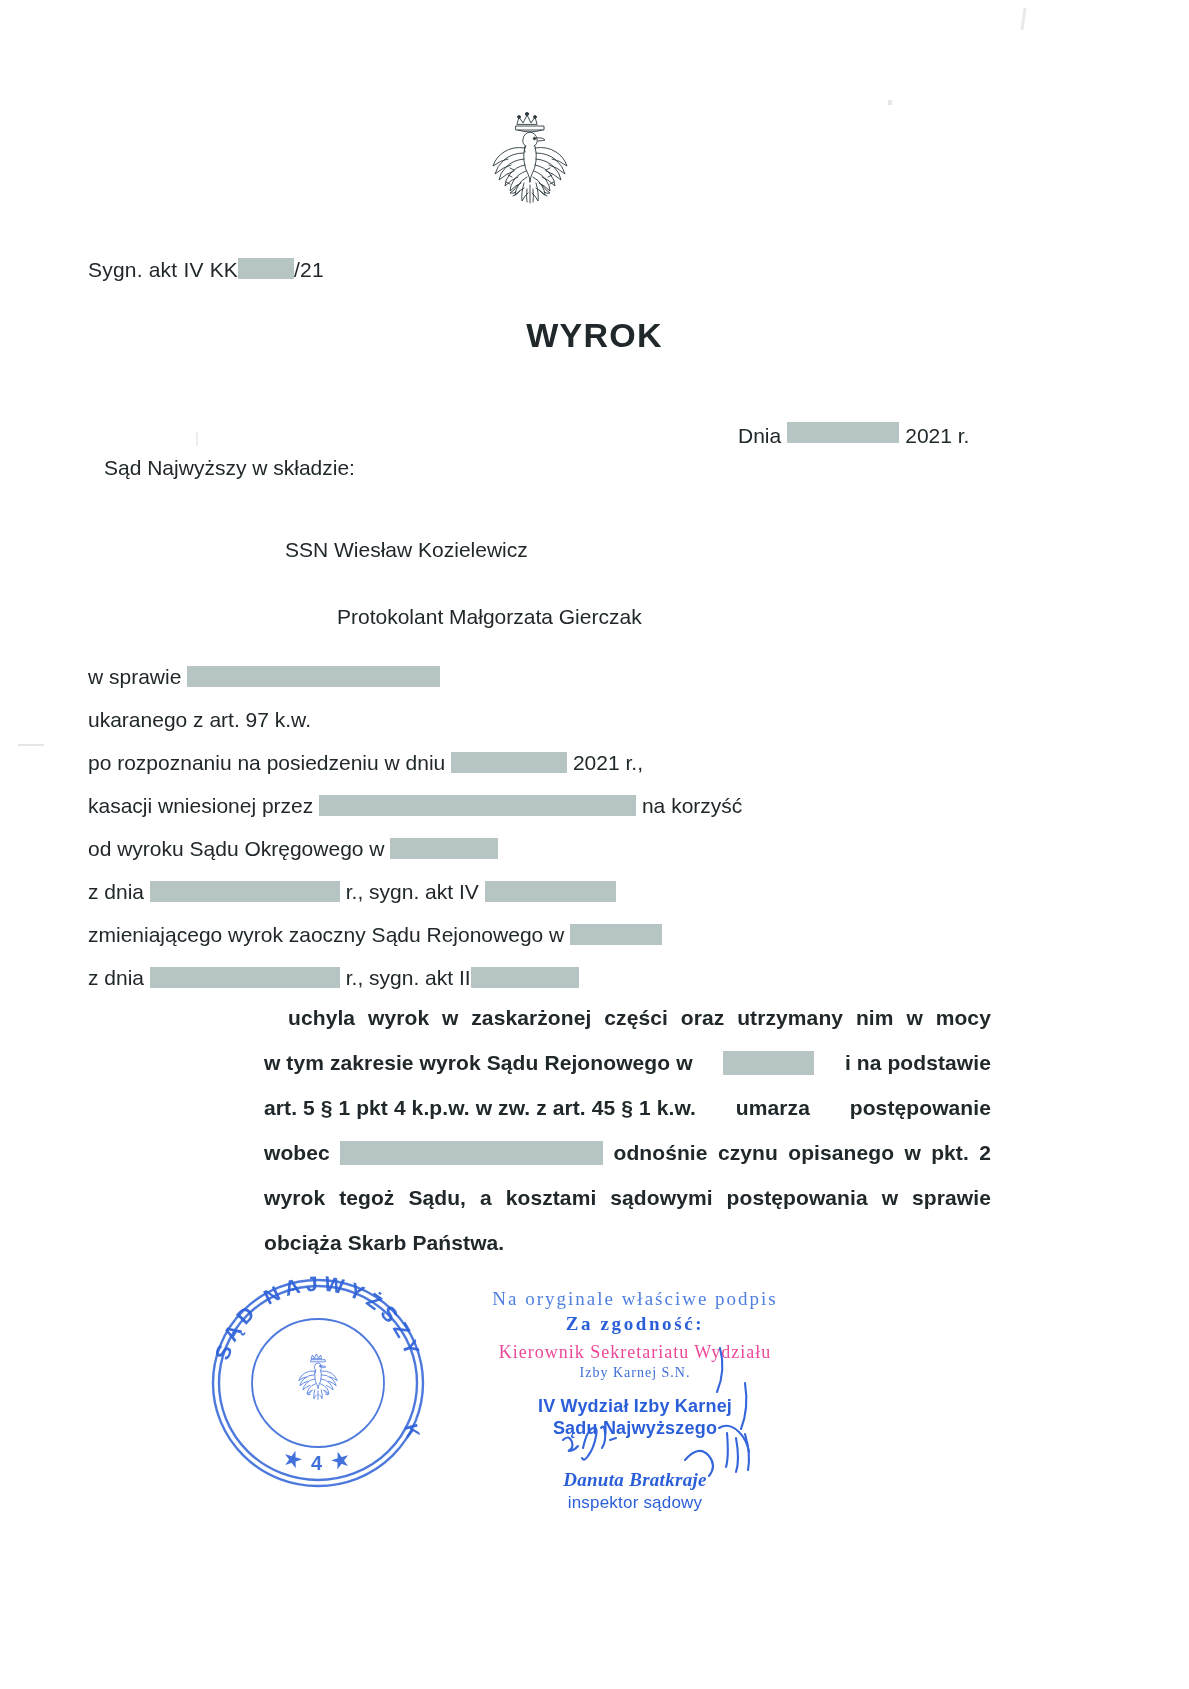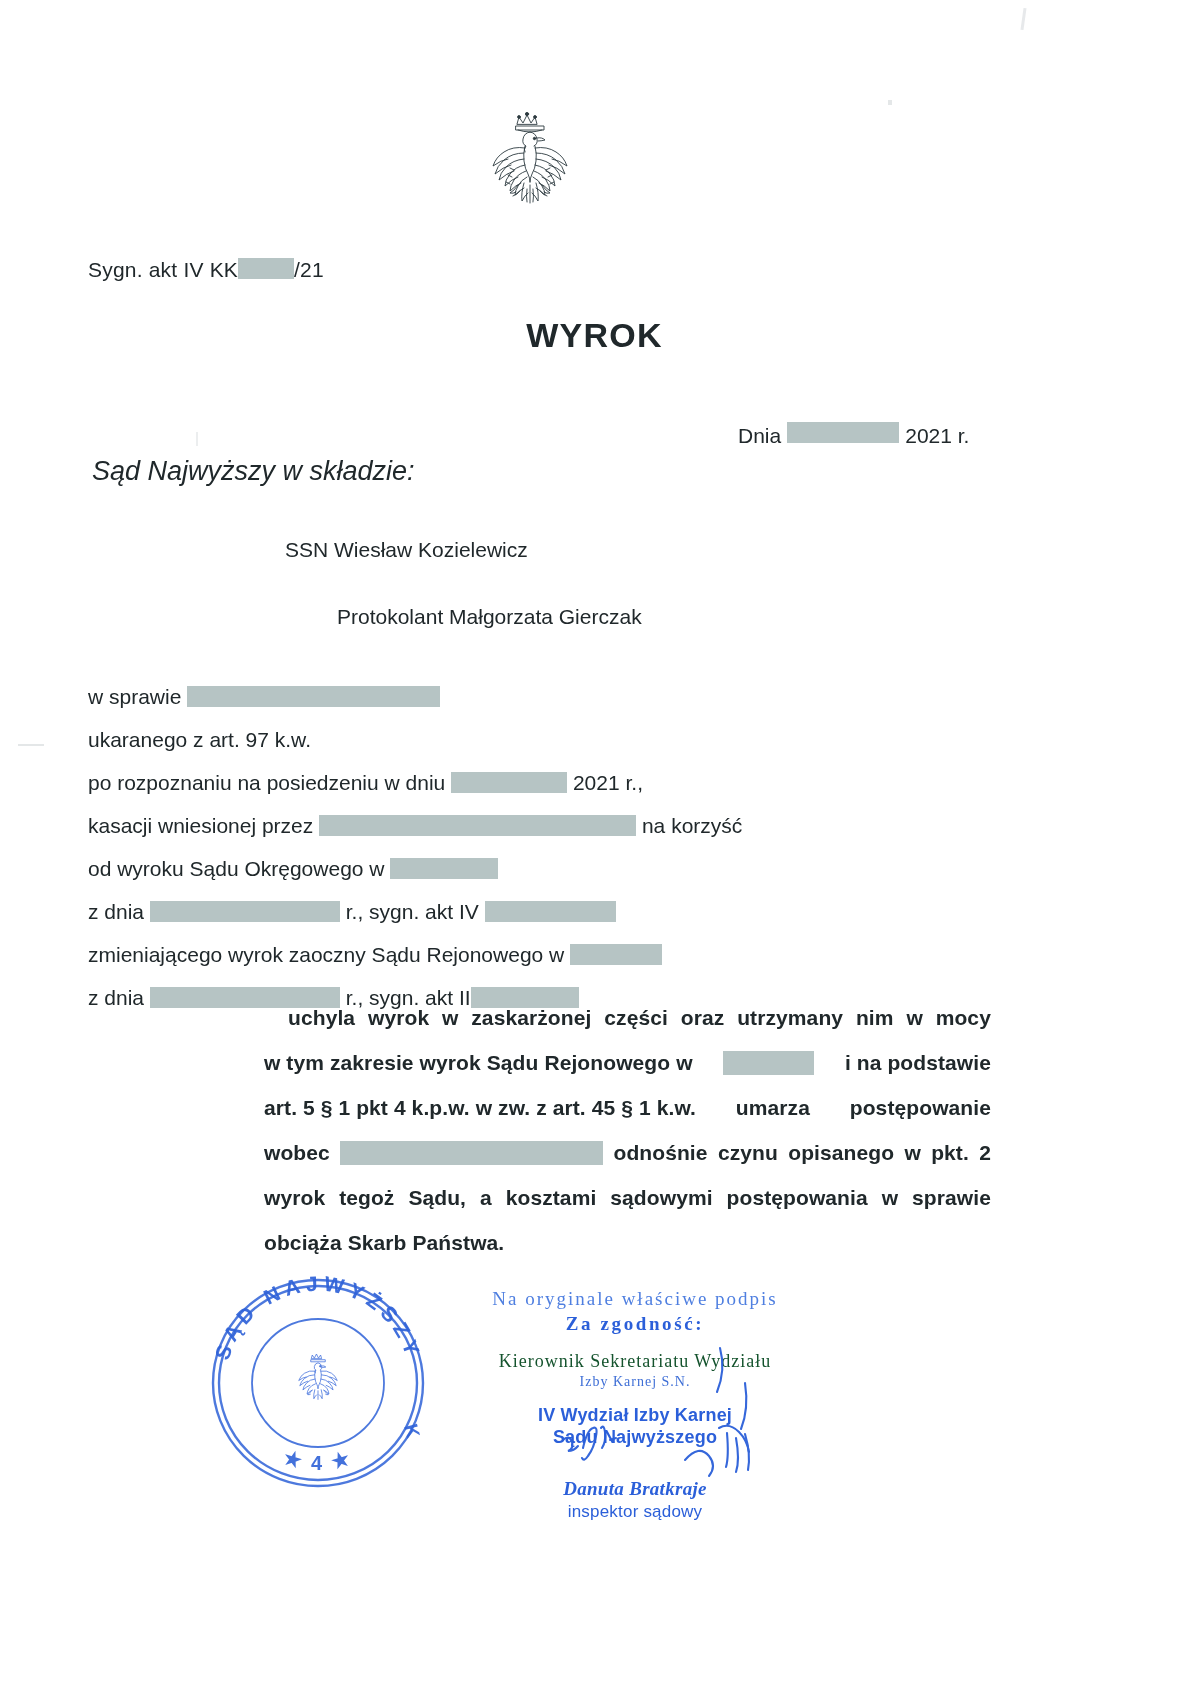--- a/index.html
+++ b/index.html
@@ -50,32 +50,32 @@
   }
 
   
   .dateline{
     position:absolute;left:738px;top:422px;
     font-size:21px;display:flex;align-items:baseline;gap:0;
     white-space:nowrap;
   }
 
   .composition{
-    position:absolute;left:92px;top:456px;font-size:27px;font-style:italic;
+    position:absolute;left:104px;top:456px;font-size:21px;
   }
   .judge{
     position:absolute;left:285px;top:538px;font-size:21px;
   }
   .clerk{
     position:absolute;left:337px;top:605px;font-size:21px;
   }
 
   
   .bodylines{
-    position:absolute;left:88px;top:675px;width:1010px;
+    position:absolute;left:88px;top:655px;width:1010px;
     font-size:21px;
   }
   .bline{
     height:43px;display:flex;align-items:center;white-space:nowrap;
   }
   .bline span.t{display:inline-block;}
 
   
   .operative{
     position:absolute;left:264px;top:995px;width:727px;
@@ -106,21 +106,21 @@
   .cert .l1{
     font-family:"Liberation Serif", serif;font-size:19px;
     letter-spacing:2.0px;color:#4f7fe0;white-space:nowrap;
   }
   .cert .l2{
     font-family:"Liberation Serif", serif;font-size:19px;font-weight:bold;
     letter-spacing:2.6px;color:#2b5fd9;margin-top:3px;
   }
   .cert .l3{
     font-family:"Liberation Serif", serif;font-size:18px;
-    letter-spacing:1.0px;color:#14532d;margin-top:16px;white-space:nowrap;
+    letter-spacing:1.0px;color:#ec4899;margin-top:7px;white-space:nowrap;
   }
   .cert .l4{
     font-family:"Liberation Serif", serif;font-size:14px;
     letter-spacing:1.0px;color:#3f6fd6;margin-top:2px;
   }
   .cert .l5{
     font-family:"Liberation Sans", sans-serif;font-size:18px;font-weight:bold;
     color:#2b5fd9;margin-top:15px;letter-spacing:.2px;
   }
   .cert .l6{

